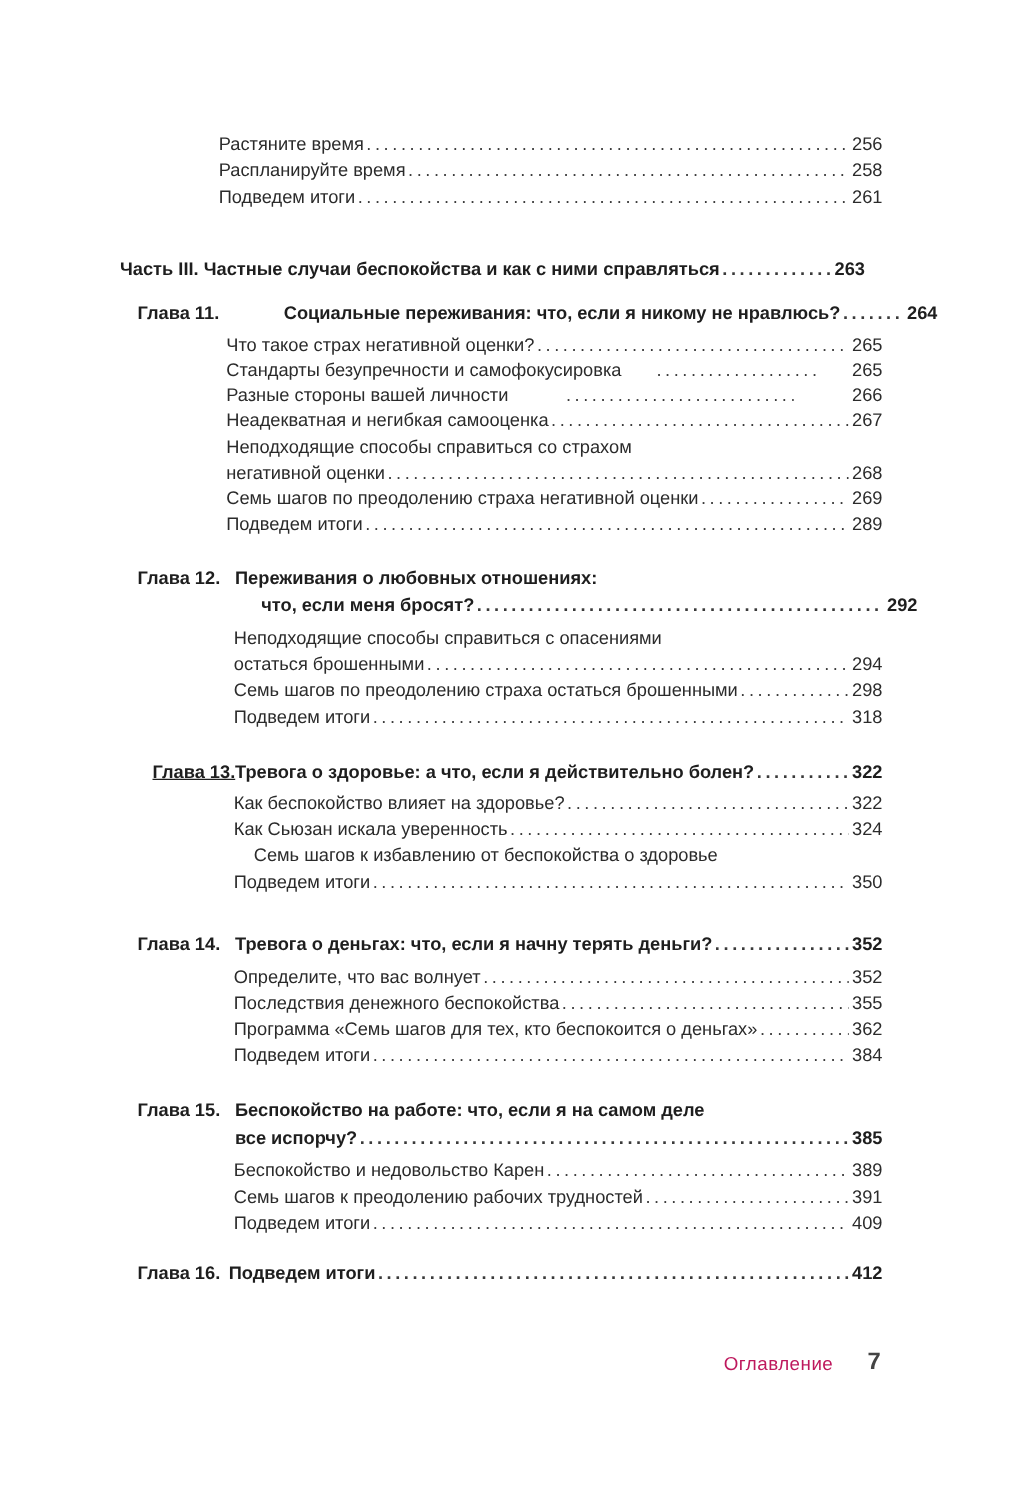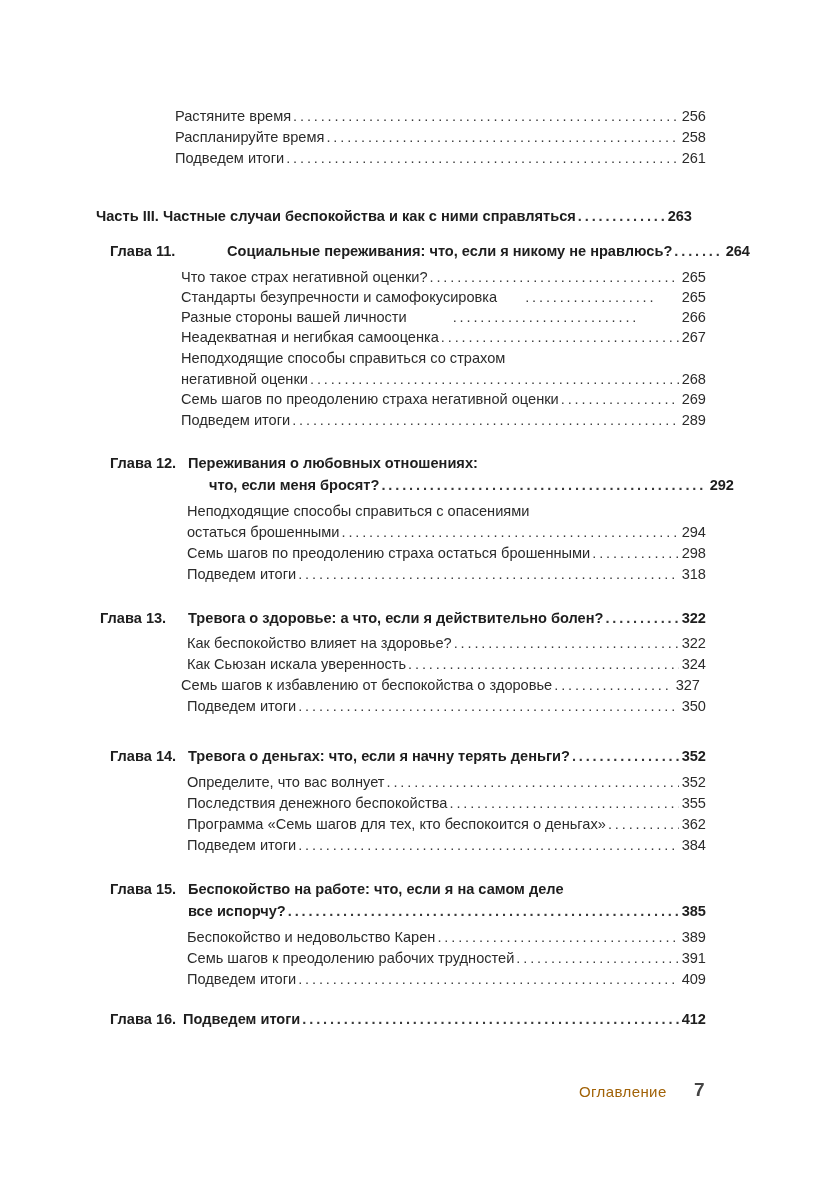--- a/index.html
+++ b/index.html
@@ -29,21 +29,21 @@
   .plain-line {
     position: absolute; height: 21px; line-height: 21px;
     font-size: 14.6px; white-space: nowrap;
   }
   .chap-prefix {
     position: absolute; height: 21px; line-height: 21px;
     font-size: 14.6px; font-weight: bold; white-space: nowrap; color: #1e1e1e;
   }
   .footer-title {
     position: absolute; left: 579px; top: 1083px; font-size: 15px;
-    color: #a16207; letter-spacing: 0.4px;
+    color: #be185d; letter-spacing: 0.4px;
   }
   .footer-num {
     position: absolute; left: 694px; top: 1079px; font-size: 19px;
     font-weight: bold; color: #444;
   }
 </style>
 </head>
 <body>
 
 <div class="page">
@@ -130,37 +130,37 @@
     <span class="label">Семь шагов по преодолению страха остаться брошенными</span>
     <span class="dots"></span>
     <span class="page-num">298</span>
   </div>
   <div class="line" style="left:187px; top:564px; width:519px;">
     <span class="label">Подведем итоги</span>
     <span class="dots"></span>
     <span class="page-num">318</span>
   </div>
 
-  <div class="chap-prefix" style="left:100px; top:608px;">Глава 13.</div>
+  <div class="chap-prefix" style="left:122px; top:608px;text-decoration:underline;">Глава 13.</div>
   <div class="line bold" style="left:188px; top:608px; width:518px;">
     <span class="label">Тревога о здоровье: а что, если я действительно болен?</span>
     <span class="dots"></span>
     <span class="page-num">322</span>
   </div>
   <div class="line" style="left:187px; top:633px; width:519px;">
     <span class="label">Как беспокойство влияет на здоровье?</span>
     <span class="dots"></span>
     <span class="page-num">322</span>
   </div>
   <div class="line" style="left:187px; top:654px; width:519px;">
     <span class="label">Как Сьюзан искала уверенность</span>
     <span class="dots"></span>
     <span class="page-num">324</span>
   </div>
-  <div class="line" style="left:181px; top:675px; width:519px;">
+  <div class="line" style="left:203px; top:675px; width:519px;flex-direction:column;">
     <span class="label">Семь шагов к избавлению от беспокойства о здоровье</span>
     <span class="dots"></span>
     <span class="page-num">327</span>
   </div>
   <div class="line" style="left:187px; top:696px; width:519px;">
     <span class="label">Подведем итоги</span>
     <span class="dots"></span>
     <span class="page-num">350</span>
   </div>
 

